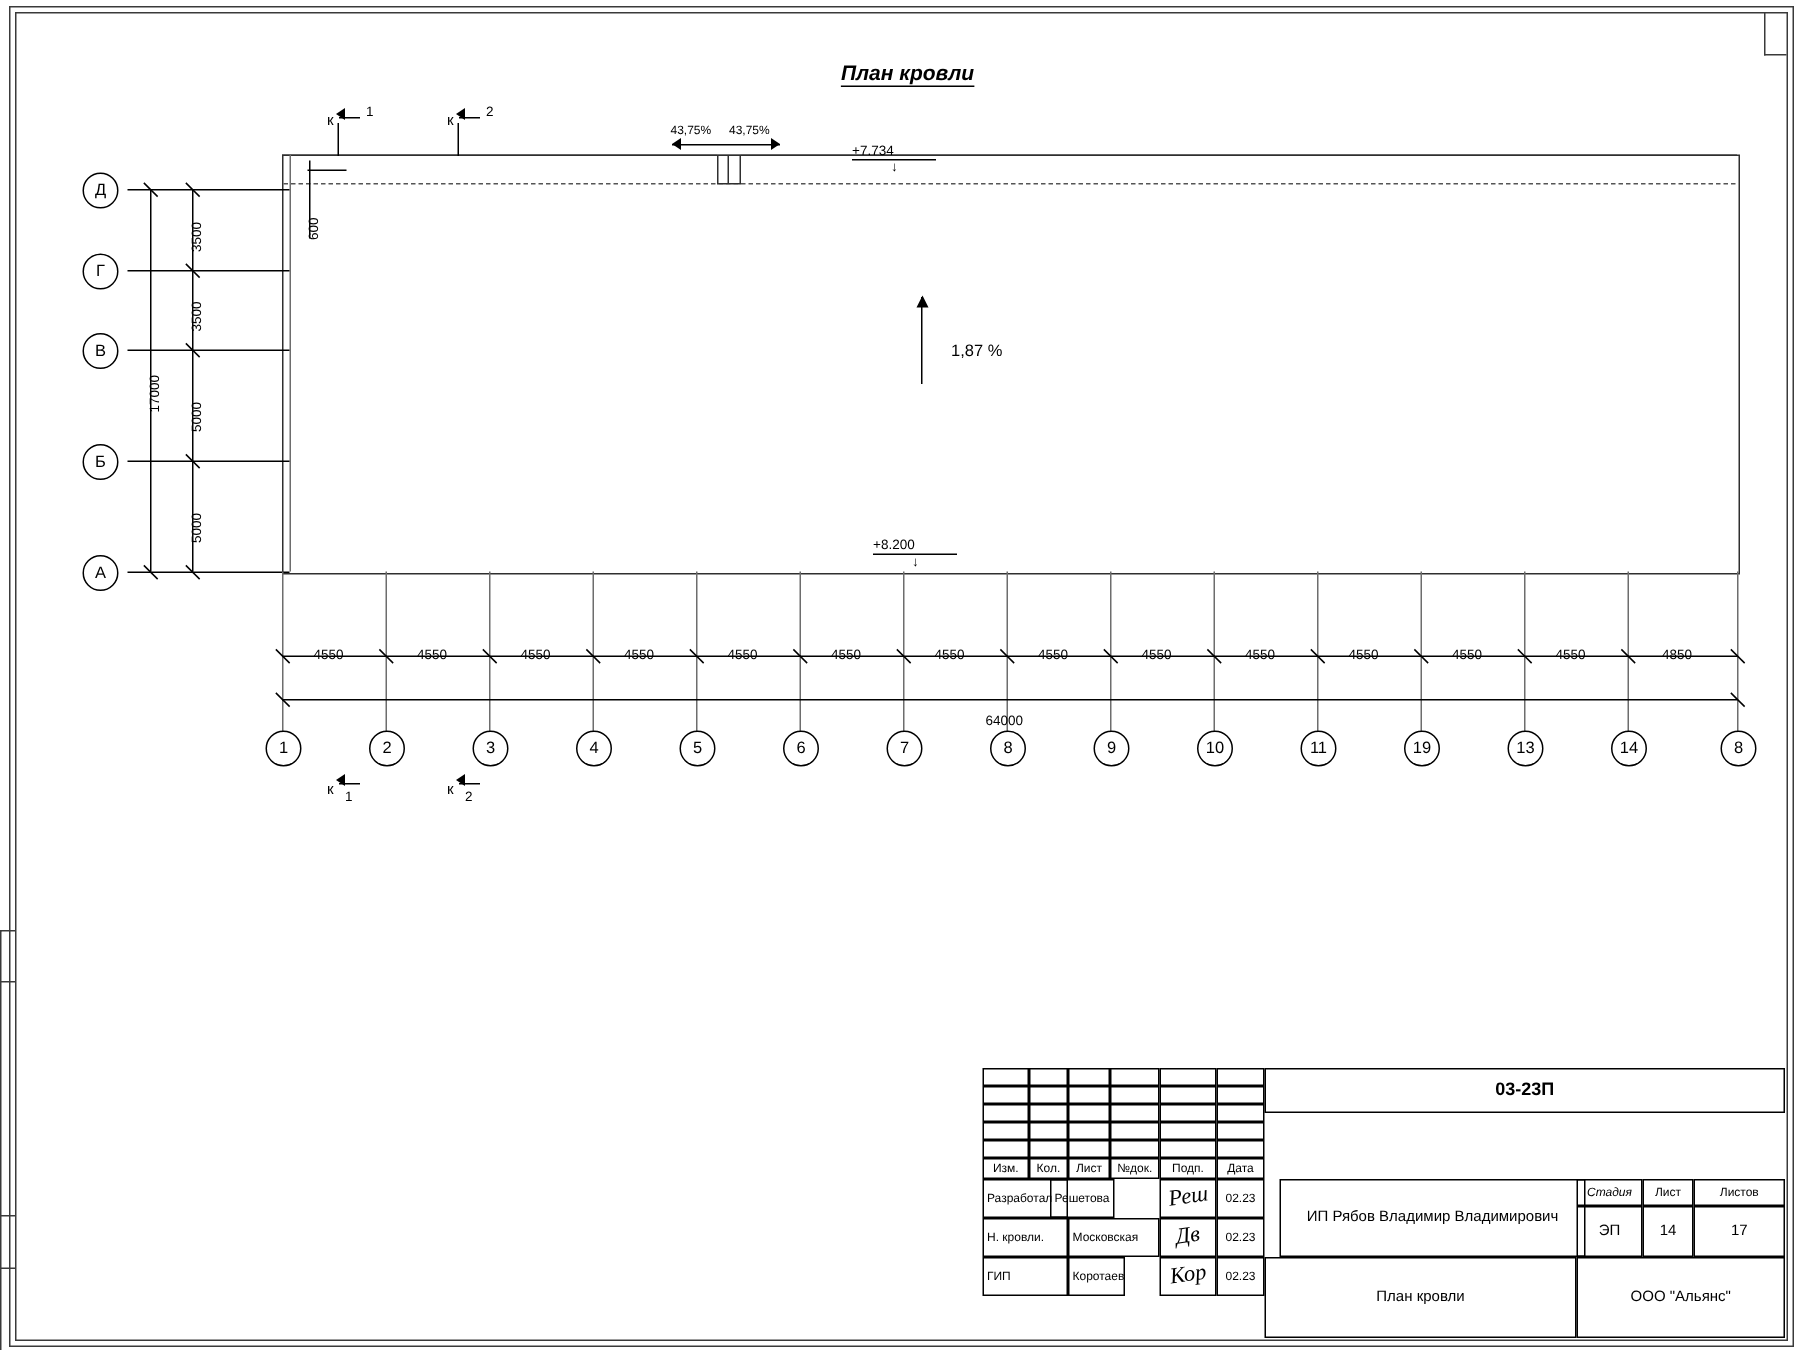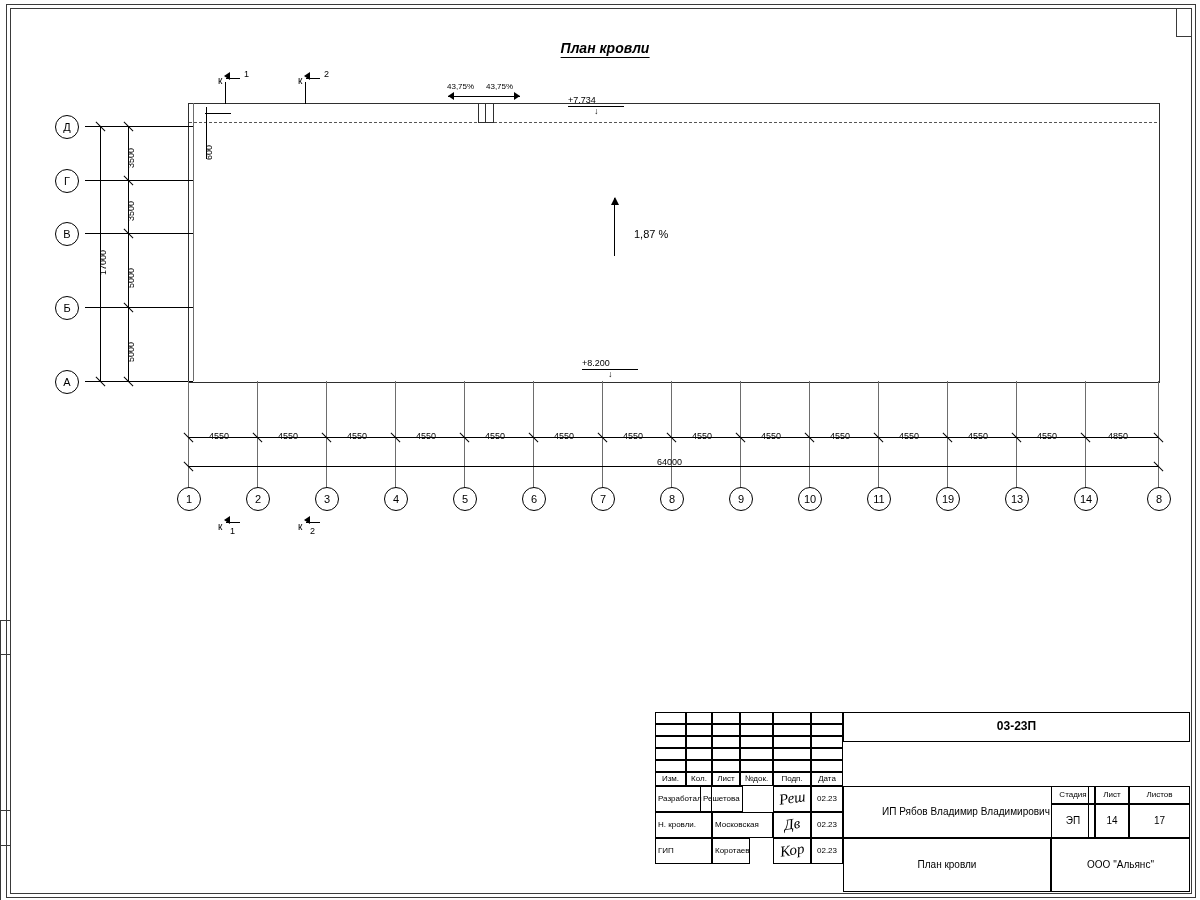--- a/index.html
+++ b/index.html
@@ -231,21 +231,21 @@
   <div class="lbl" style="left:761px;top:431px;">4550</div>
   <div class="lbl" style="left:830px;top:431px;">4550</div>
   <div class="lbl" style="left:899px;top:431px;">4550</div>
   <div class="lbl" style="left:968px;top:431px;">4550</div>
   <div class="lbl" style="left:1037px;top:431px;">4550</div>
   <div class="lbl" style="left:1108px;top:431px;">4850</div>
 
   <div class="ln h" style="left:188px;top:466px;width:970px;"></div>
   <div class="tick" style="left:182px;top:466px;"></div>
   <div class="tick" style="left:1152px;top:466px;"></div>
-  <div class="lbl" style="left:657px;top:457px;">64000</div>
+  <div class="lbl" style="left:657px;top:475px;">64000</div>
 
   <div class="circ" style="left:177px;top:487px;">1</div>
   <div class="circ" style="left:246px;top:487px;">2</div>
   <div class="circ" style="left:315px;top:487px;">3</div>
   <div class="circ" style="left:384px;top:487px;">4</div>
   <div class="circ" style="left:453px;top:487px;">5</div>
   <div class="circ" style="left:522px;top:487px;">6</div>
   <div class="circ" style="left:591px;top:487px;">7</div>
   <div class="circ" style="left:660px;top:487px;">8</div>
   <div class="circ" style="left:729px;top:487px;">9</div>
@@ -316,24 +316,24 @@
 
     <div class="cell left" style="left:0;top:126px;width:57px;height:26px;">ГИП</div>
     <div class="cell left" style="left:57px;top:126px;width:38px;height:26px;">Коротаев</div>
     <div class="cell" style="left:118px;top:126px;width:38px;height:26px;">
         <span class="sig">Кор</span>
       </div>
     <div class="cell" style="left:156px;top:126px;width:32px;height:26px;">02.23</div>
 
     <div class="cell big" style="left:188px;top:0;width:347px;height:30px;">03-23П</div>
 
-    <div class="cell med" style="left:188px;top:74px;width:246px;height:52px;padding:0 16px;">ИП Рябов Владимир Владимирович</div>
+    <div class="cell med" style="left:198px;top:74px;width:204px;height:52px;padding:0 16px;">ИП Рябов Владимир Владимирович</div>
     <div class="cell med" style="left:188px;top:126px;width:208px;height:54px;">План кровли</div>
 
-    <div class="cell" style="left:396px;top:74px;width:44px;height:18px;">Стадия</div>
+    <div class="cell" style="left:396px;top:74px;width:44px;height:18px;font-style:italic;">Стадия</div>
     <div class="cell" style="left:440px;top:74px;width:34px;height:18px;">Лист</div>
     <div class="cell" style="left:474px;top:74px;width:61px;height:18px;">Листов</div>
 
     <div class="cell med" style="left:396px;top:92px;width:44px;height:34px;">ЭП</div>
     <div class="cell med" style="left:440px;top:92px;width:34px;height:34px;">14</div>
     <div class="cell med" style="left:474px;top:92px;width:61px;height:34px;">17</div>
 
     <div class="cell med" style="left:396px;top:126px;width:139px;height:54px;">ООО "Альянс"</div>
   </div>
 

